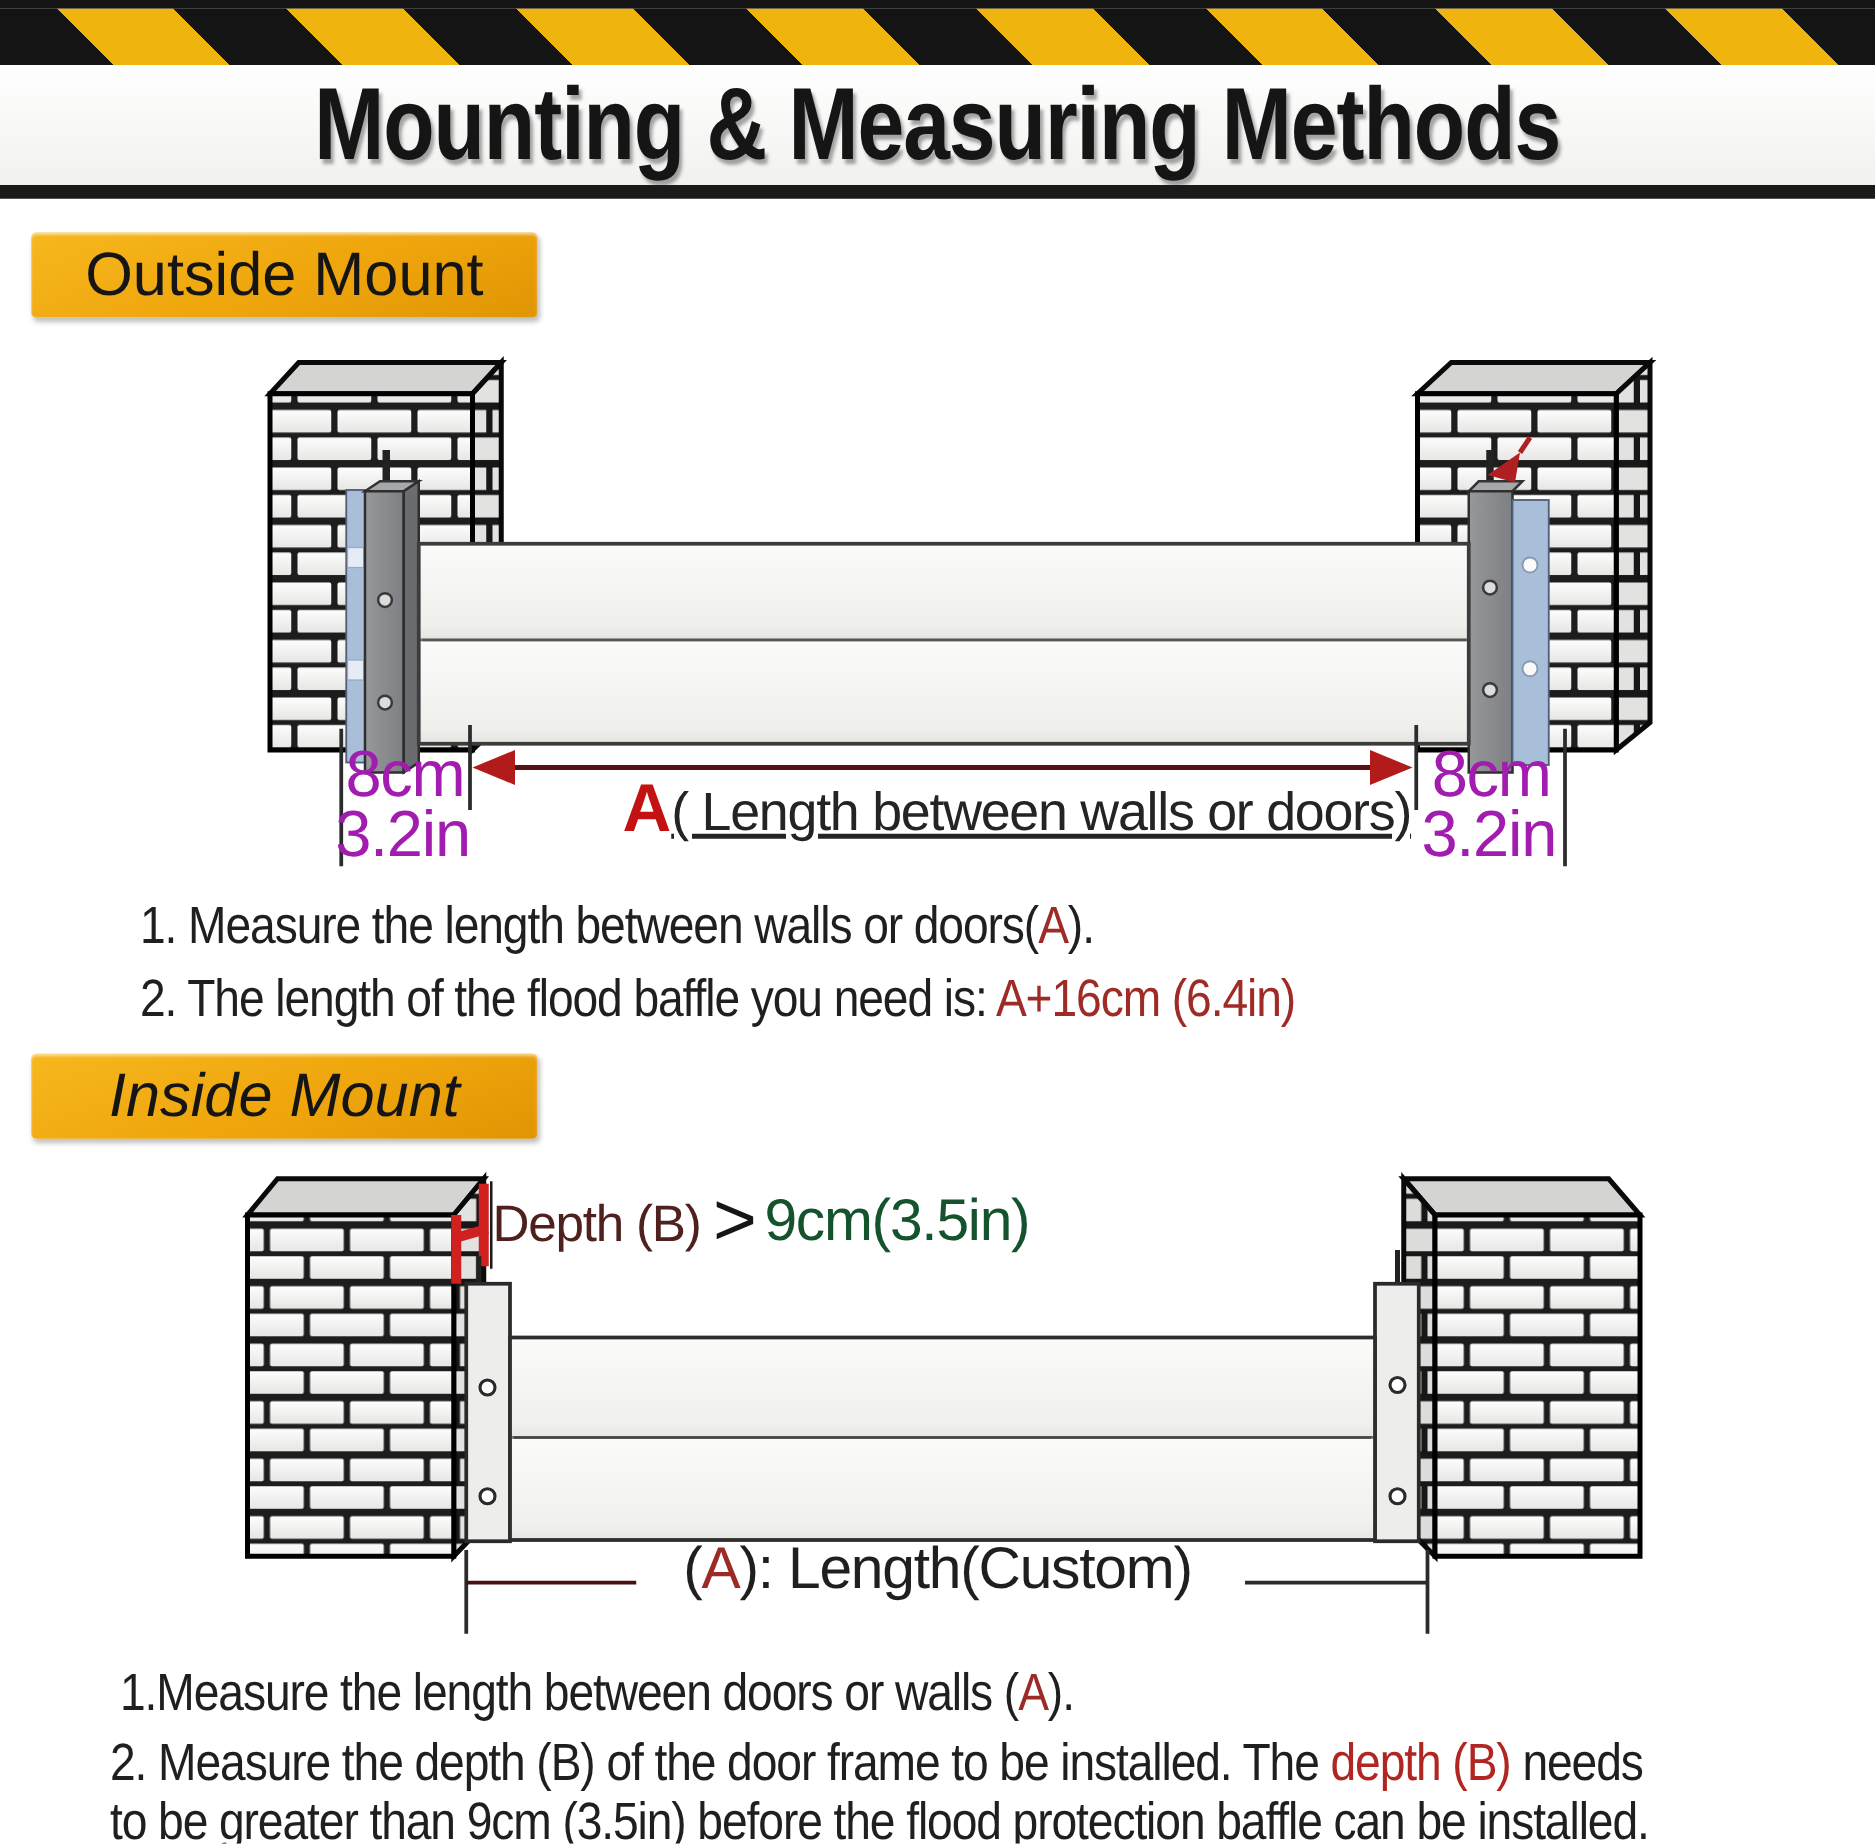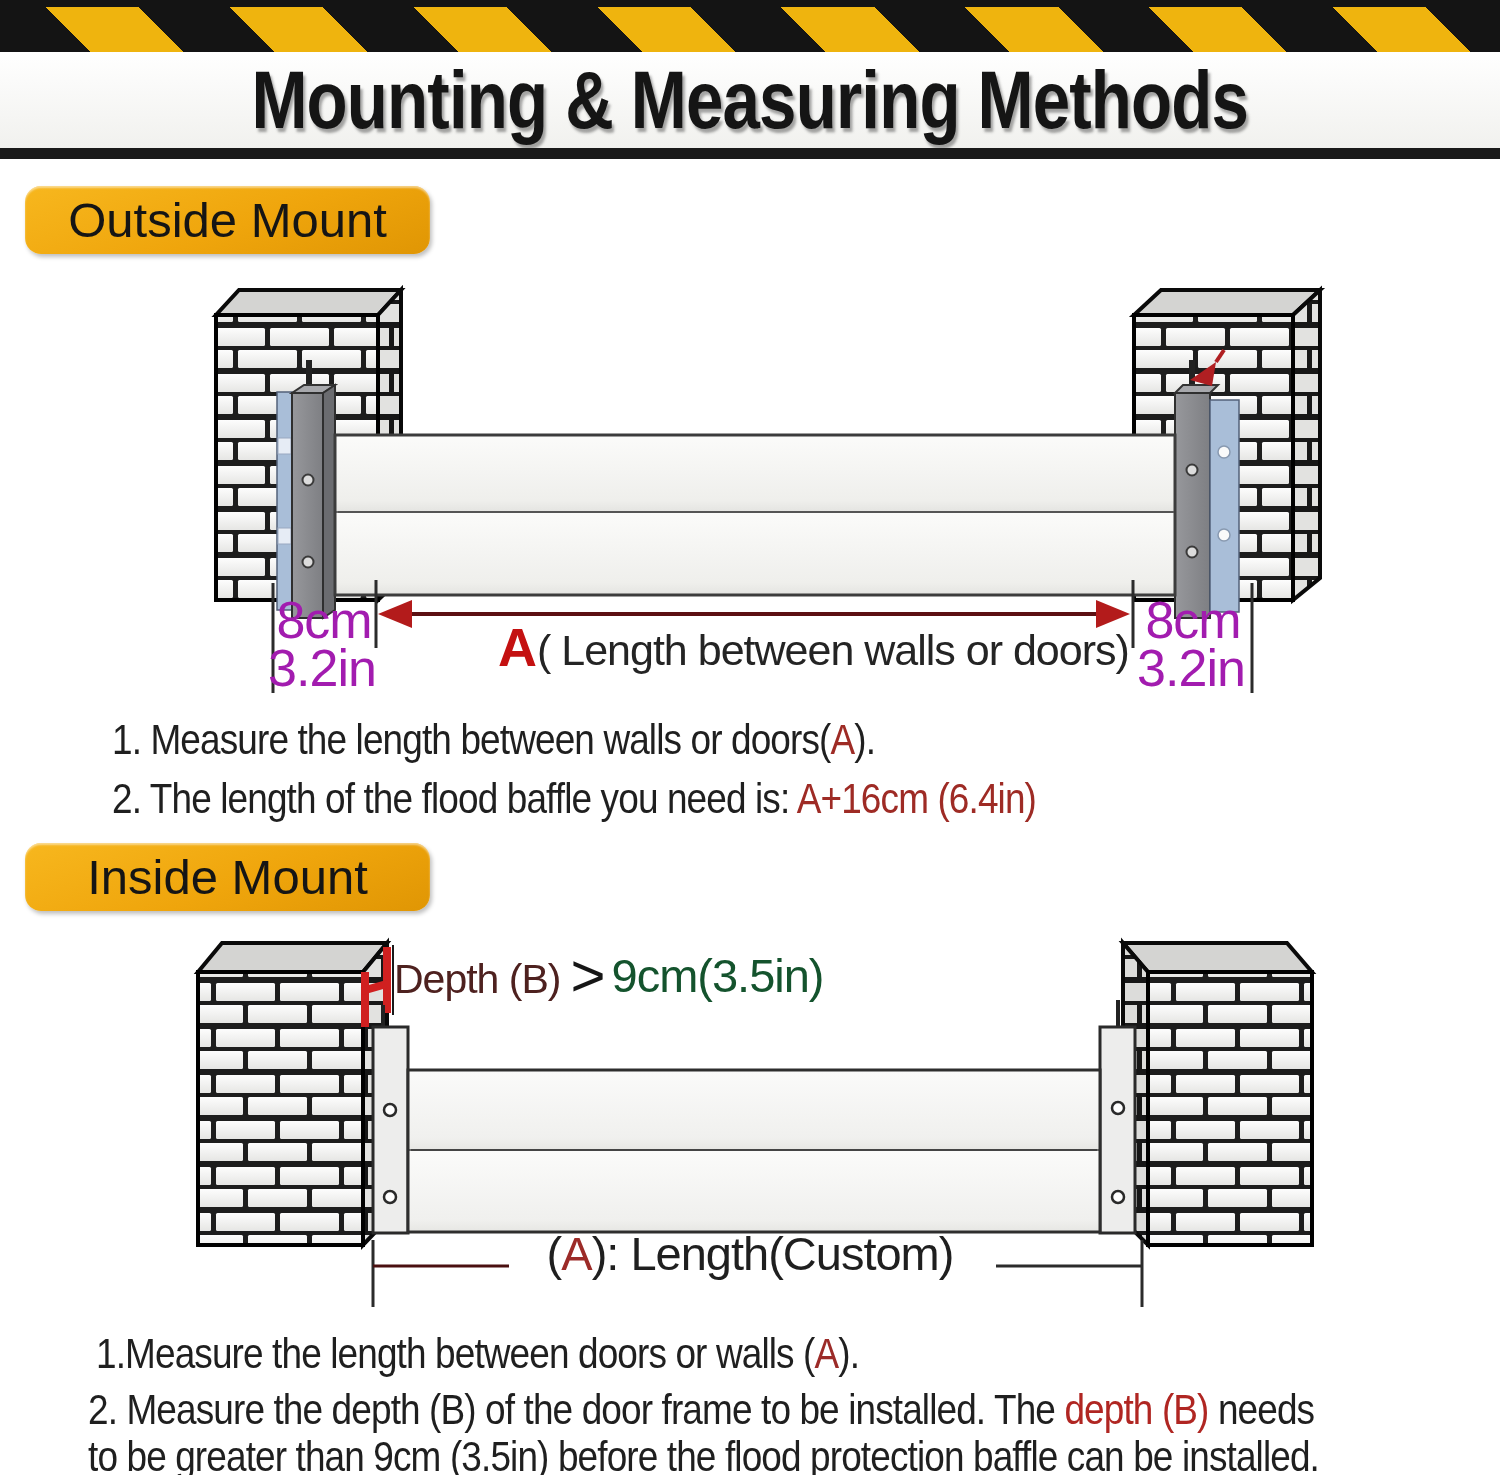--- a/index.html
+++ b/index.html
@@ -13,37 +13,37 @@
           border-bottom:2px solid #cfcfcd;}
   .title-band{position:absolute;left:0;top:52px;width:100%;height:96px;
               background:linear-gradient(#ffffff,#f1f1ee);
               display:flex;align-items:center;justify-content:center;text-align:right;}
   .main-title{font-size:82px;font-weight:bold;color:#151515;letter-spacing:-1px;
               transform:scaleX(0.82);transform-origin:center;
               text-shadow:3px 4px 3px rgba(60,60,60,0.45);white-space:nowrap;}
   .title-divider{position:absolute;left:0;top:148px;width:100%;height:11px;background:#1a1a1a;}
 
   
-  .badge{position:absolute;left:25px;width:405px;height:68px;border-radius:16px;
+  .badge{position:absolute;left:25px;width:405px;height:68px;border-radius:4px;
          background:linear-gradient(160deg,#f7b71e 0%,#efa50c 55%,#e09604 100%);
          box-shadow:2px 3px 4px rgba(0,0,0,0.25), inset 0 2px 2px rgba(255,255,255,0.5);
          display:flex;align-items:center;justify-content:center;}
   .badge span{font-size:49px;color:#151515;letter-spacing:0;}
   .badge.outside{top:186px;}
-  .badge.inside{top:843px;}
+  .badge.inside{top:843px;font-style:italic;}
 
   
   .diagram{position:absolute;}
   svg{display:block;}
 
   
   .dim{position:absolute;font-size:52px;color:#a21caf;text-align:center;letter-spacing:-1px;white-space:nowrap;}
   .alabel{position:absolute;display:flex;align-items:flex-start;white-space:nowrap;}
   .alabel .bigA{font-size:54px;font-weight:bold;color:#c41111;line-height:1;}
-  .alabel .atext{font-size:43px;color:#242424;letter-spacing:-1px;padding-top:6px;}
+  .alabel .atext{font-size:43px;color:#242424;letter-spacing:-1px;padding-top:6px;text-decoration:underline;}
 
   .depth-row{position:absolute;display:flex;align-items:flex-start;white-space:nowrap;}
   .depth-name{font-size:41px;color:#4e211f;letter-spacing:-1px;padding-top:10px;}
   .depth-gt{font-size:60px;color:#161616;font-weight:400;margin:0 6px 0 10px;line-height:1;}
   .depth-val{font-size:47px;color:#14532d;letter-spacing:-1px;padding-top:2px;}
 
   .len-custom{position:absolute;font-size:47px;letter-spacing:-1px;white-space:nowrap;color:#1f1f1f;}
   .maroon{color:#9c2b28;}
   .red{color:#9e2b25;}
   .brightred{color:#b02622;}

